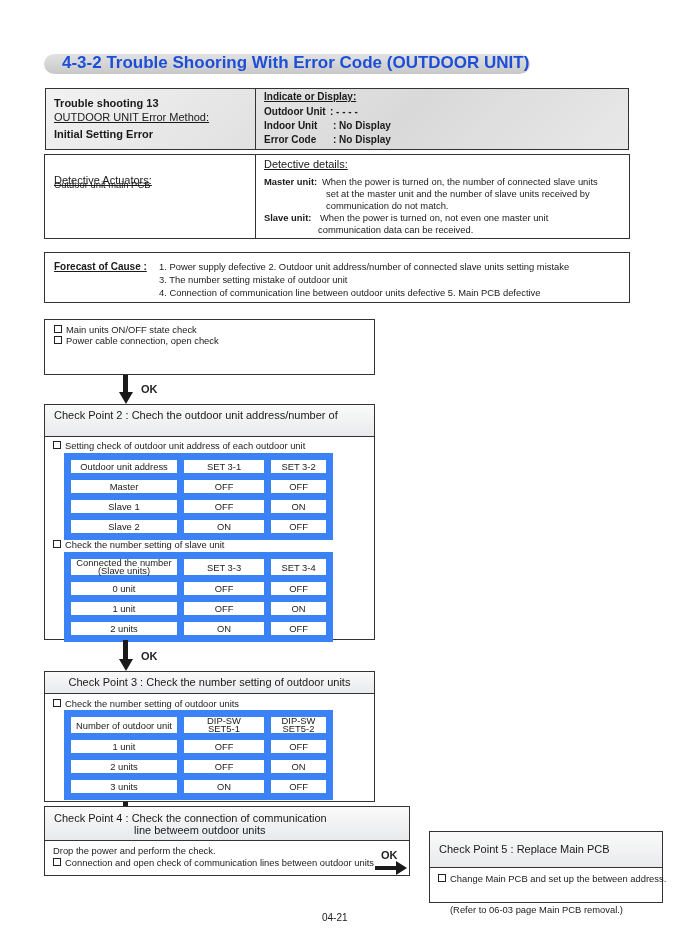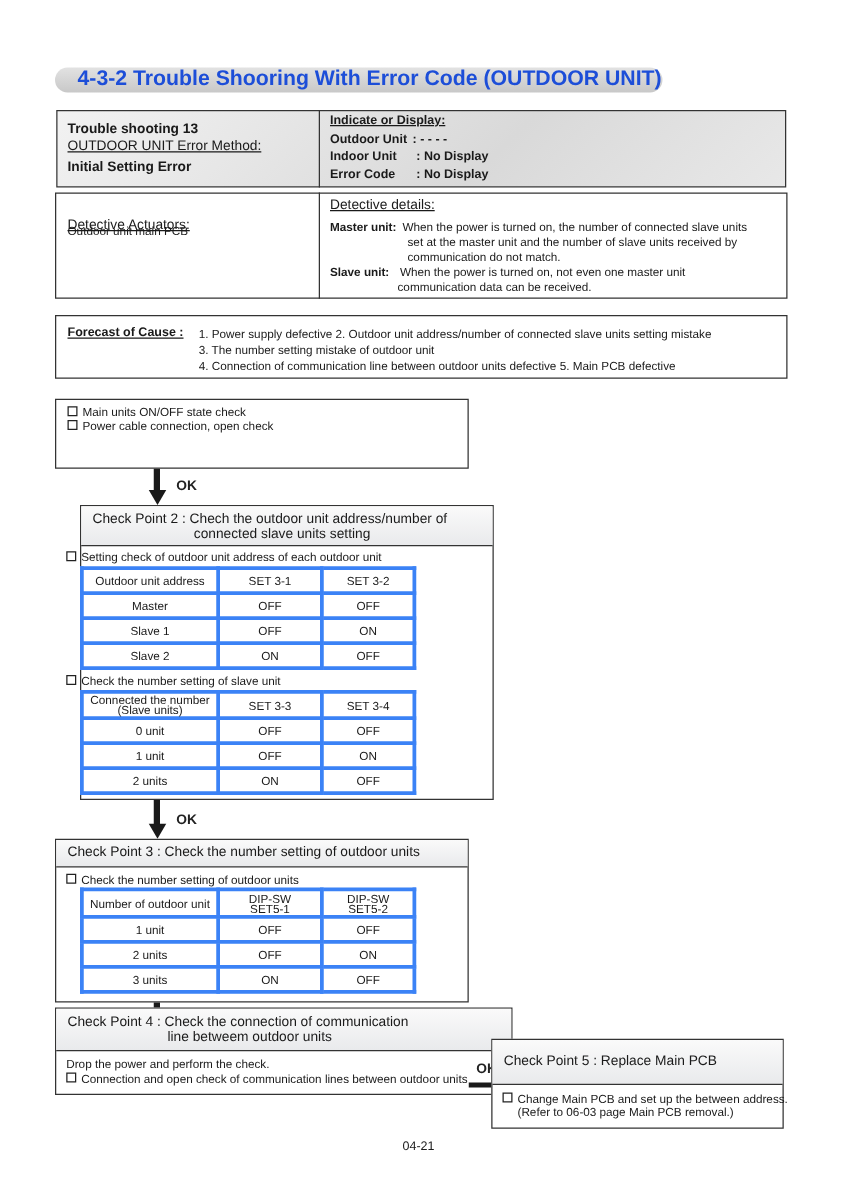--- a/index.html
+++ b/index.html
@@ -11,21 +11,21 @@
   .hdr-div{left:255px;top:88px;width:1px;height:62px;background:#333;}
   .b{font-weight:bold;}
   .u{text-decoration:underline;}
   .t11{font-size:11px;}
   .t10{font-size:10px;}
   .t9{font-size:9.4px;}
   .box{border:1px solid #333;box-sizing:border-box;background:#fff;}
   .cp-head{background:linear-gradient(#fafafa,#e9eaec);border-bottom:1px solid #333;font-size:11px;padding:4px 9px;box-sizing:border-box;}
   .chk{display:inline-block;width:6px;height:6px;border:1.3px solid #222;margin-right:4px;vertical-align:0px;}
   table.tb{border-collapse:collapse;position:absolute;font-size:9.4px;}
-  table.tb td{border:3px solid #3b82f6;text-align:center;padding:0;}
+  table.tb td{border:7px solid #3b82f6;text-align:center;padding:0;}
   .shaft{position:absolute;background:#1a1a1a;}
   .ok{position:absolute;font-size:11px;font-weight:bold;color:#222;}
 </style>
 </head>
 <body>
 
 <div class="abs title-pill"></div>
 <div class="abs title-text">4-3-2 Trouble Shooring With Error Code (OUTDOOR UNIT)</div>
 
 <div class="abs hdr"></div>
@@ -65,24 +65,23 @@
   <div class="t9" style="padding:4px 9px 0 9px;line-height:11px;">
     <div><span class="chk"></span><span>Main units ON/OFF state check</span></div>
     <div><span class="chk"></span><span>Power cable connection, open check</span></div>
   </div>
 </div>
 
 <div class="shaft" style="left:123px;top:375px;width:5px;height:18px;"></div>
 <div class="abs" style="left:119px;top:392px;width:0;height:0;border-left:7px solid transparent;border-right:7px solid transparent;border-top:12px solid #1a1a1a;"></div>
 <div class="ok" style="left:141px;top:383px;">OK</div>
 
-<div class="abs box" style="left:44px;top:404px;width:331px;height:236px;margin-left:20px;">
+<div class="abs box" style="left:44px;top:404px;width:331px;height:236px;">
   <div class="cp-head" style="height:32px;padding-top:4px;line-height:12px;">
     <div>Check Point 2 : Chech the outdoor unit address/number of</div>
-    <div style="padding-left:81px;">connected slave units setting</div>
   </div>
 </div>
 <div class="abs t9" style="left:53px;top:440px;"><span class="chk"></span><span>Setting check of outdoor unit address of each outdoor unit</span></div>
 <table class="tb" style="left:64px;top:453px;width:269px;">
   <tbody>
       <tr style="height:20px;">
         <td style="width:106px;">Outdoor unit address</td>
         <td style="width:80px;">SET 3-1</td>
         <td>SET 3-2</td>
       </tr>
@@ -130,21 +129,21 @@
         <td>OFF</td>
       </tr>
 </tbody>
   </table>
 
 <div class="shaft" style="left:123px;top:640px;width:5px;height:20px;"></div>
 <div class="abs" style="left:119px;top:659px;width:0;height:0;border-left:7px solid transparent;border-right:7px solid transparent;border-top:12px solid #1a1a1a;"></div>
 <div class="ok" style="left:141px;top:650px;">OK</div>
 
 <div class="abs box" style="left:44px;top:671px;width:331px;height:131px;">
-  <div class="cp-head" style="height:22px;">Check Point 3 : Check the number setting of outdoor units</div>
+  <div class="cp-head" style="height:22px;text-align:center;">Check Point 3 : Check the number setting of outdoor units</div>
 </div>
 <div class="abs t9" style="left:53px;top:698px;"><span class="chk"></span><span>Check the number setting of outdoor units</span></div>
 <table class="tb" style="left:64px;top:710px;width:269px;">
   <tbody>
       <tr style="height:22px;">
         <td style="width:106px;">Number of outdoor unit</td>
         <td style="width:80px;line-height:8px;">
           <div>DIP-SW</div>
           <div>SET5-1</div>
         </td>
@@ -183,21 +182,21 @@
   <div class="t9" style="padding:4px 0 0 8px;line-height:12px;white-space:nowrap;">
     <div>Drop the power and perform the check.</div>
     <div><span class="chk"></span><span>Connection and open check of communication lines between outdoor units</span></div>
   </div>
 </div>
 
 <div class="shaft" style="left:375px;top:866px;width:22px;height:4px;"></div>
 <div class="abs" style="left:396px;top:861px;width:0;height:0;border-top:7px solid transparent;border-bottom:7px solid transparent;border-left:11px solid #1a1a1a;"></div>
 <div class="ok" style="left:381px;top:849px;">OK</div>
 
-<div class="abs box" style="left:393px;top:831px;width:234px;height:72px;">
+<div class="abs box" style="left:429px;top:831px;width:234px;height:72px;">
   <div class="cp-head" style="height:36px;padding-top:11px;">Check Point 5 : Replace Main PCB</div>
   <div class="t9" style="padding:5px 0 0 8px;line-height:11px;white-space:nowrap;">
     <div><span class="chk"></span><span>Change Main PCB and set up the between address.</span></div>
-    <div style="padding-left:12px;">(Refer to 06-03 page Main PCB removal.)</div>
+    <div style="padding-left:12px;margin-top:20px;">(Refer to 06-03 page Main PCB removal.)</div>
   </div>
 </div>
 
 <div class="abs t10" style="left:322px;top:912px;">04-21</div>
 
 </body></html>

